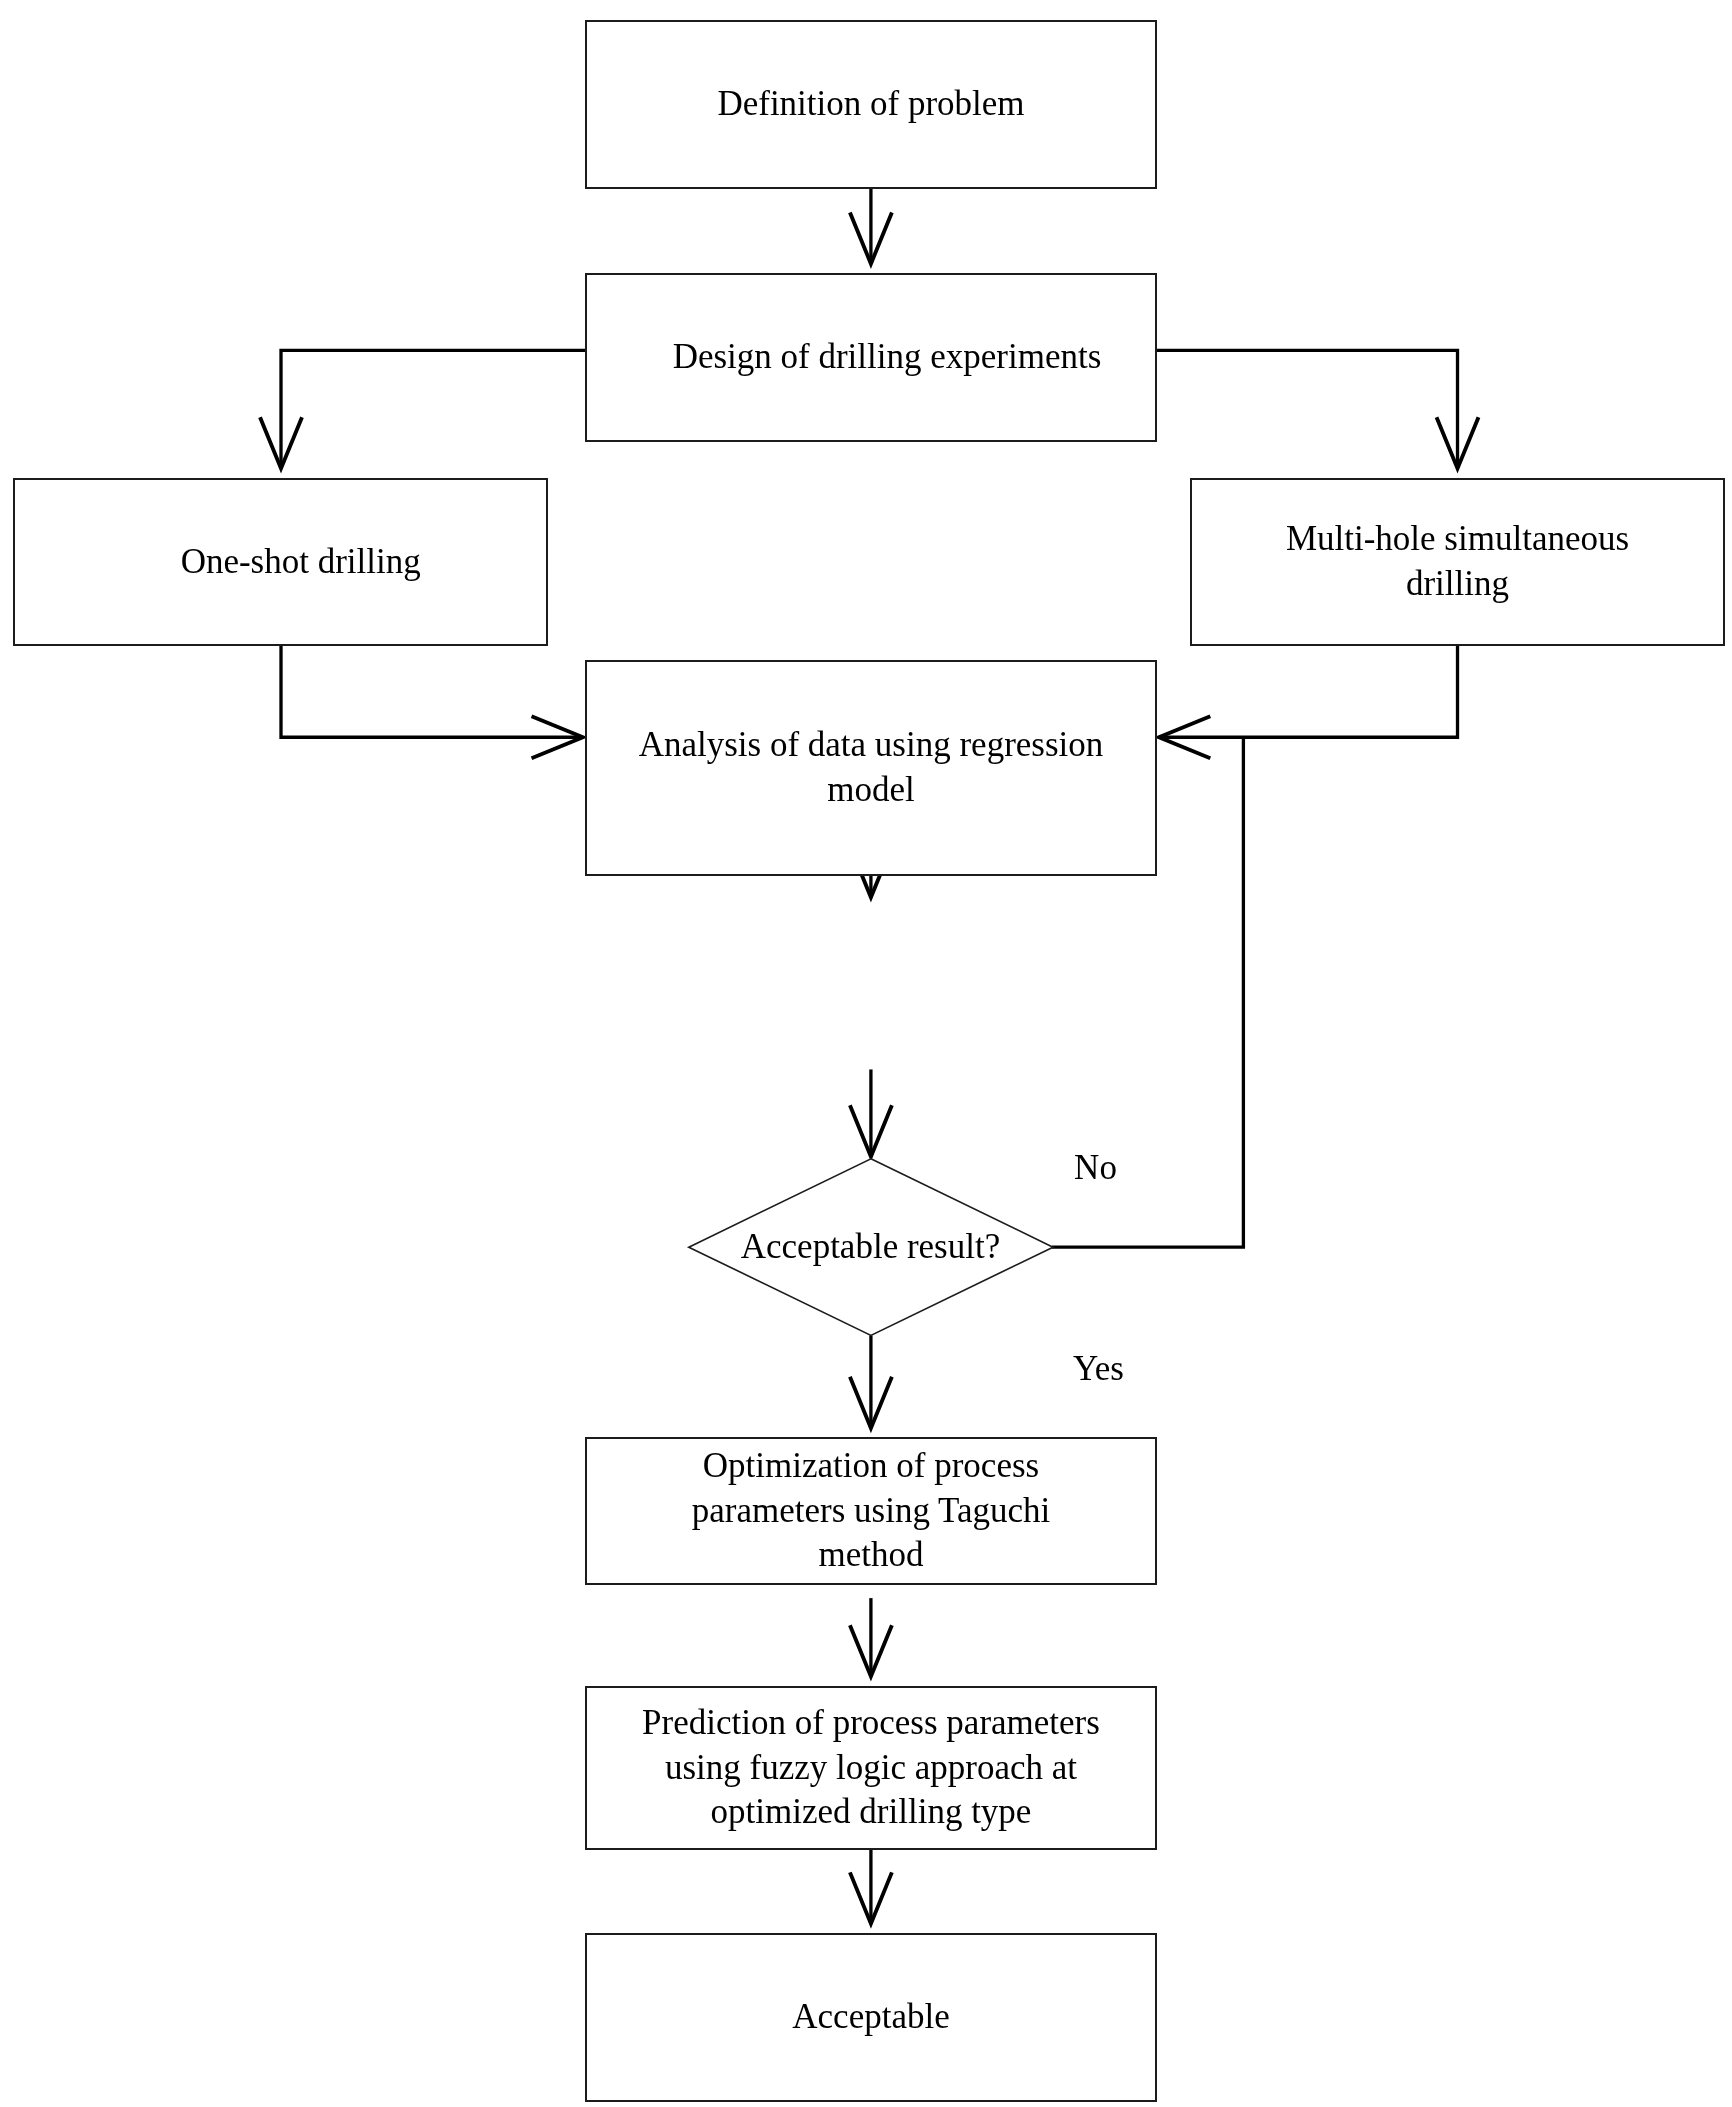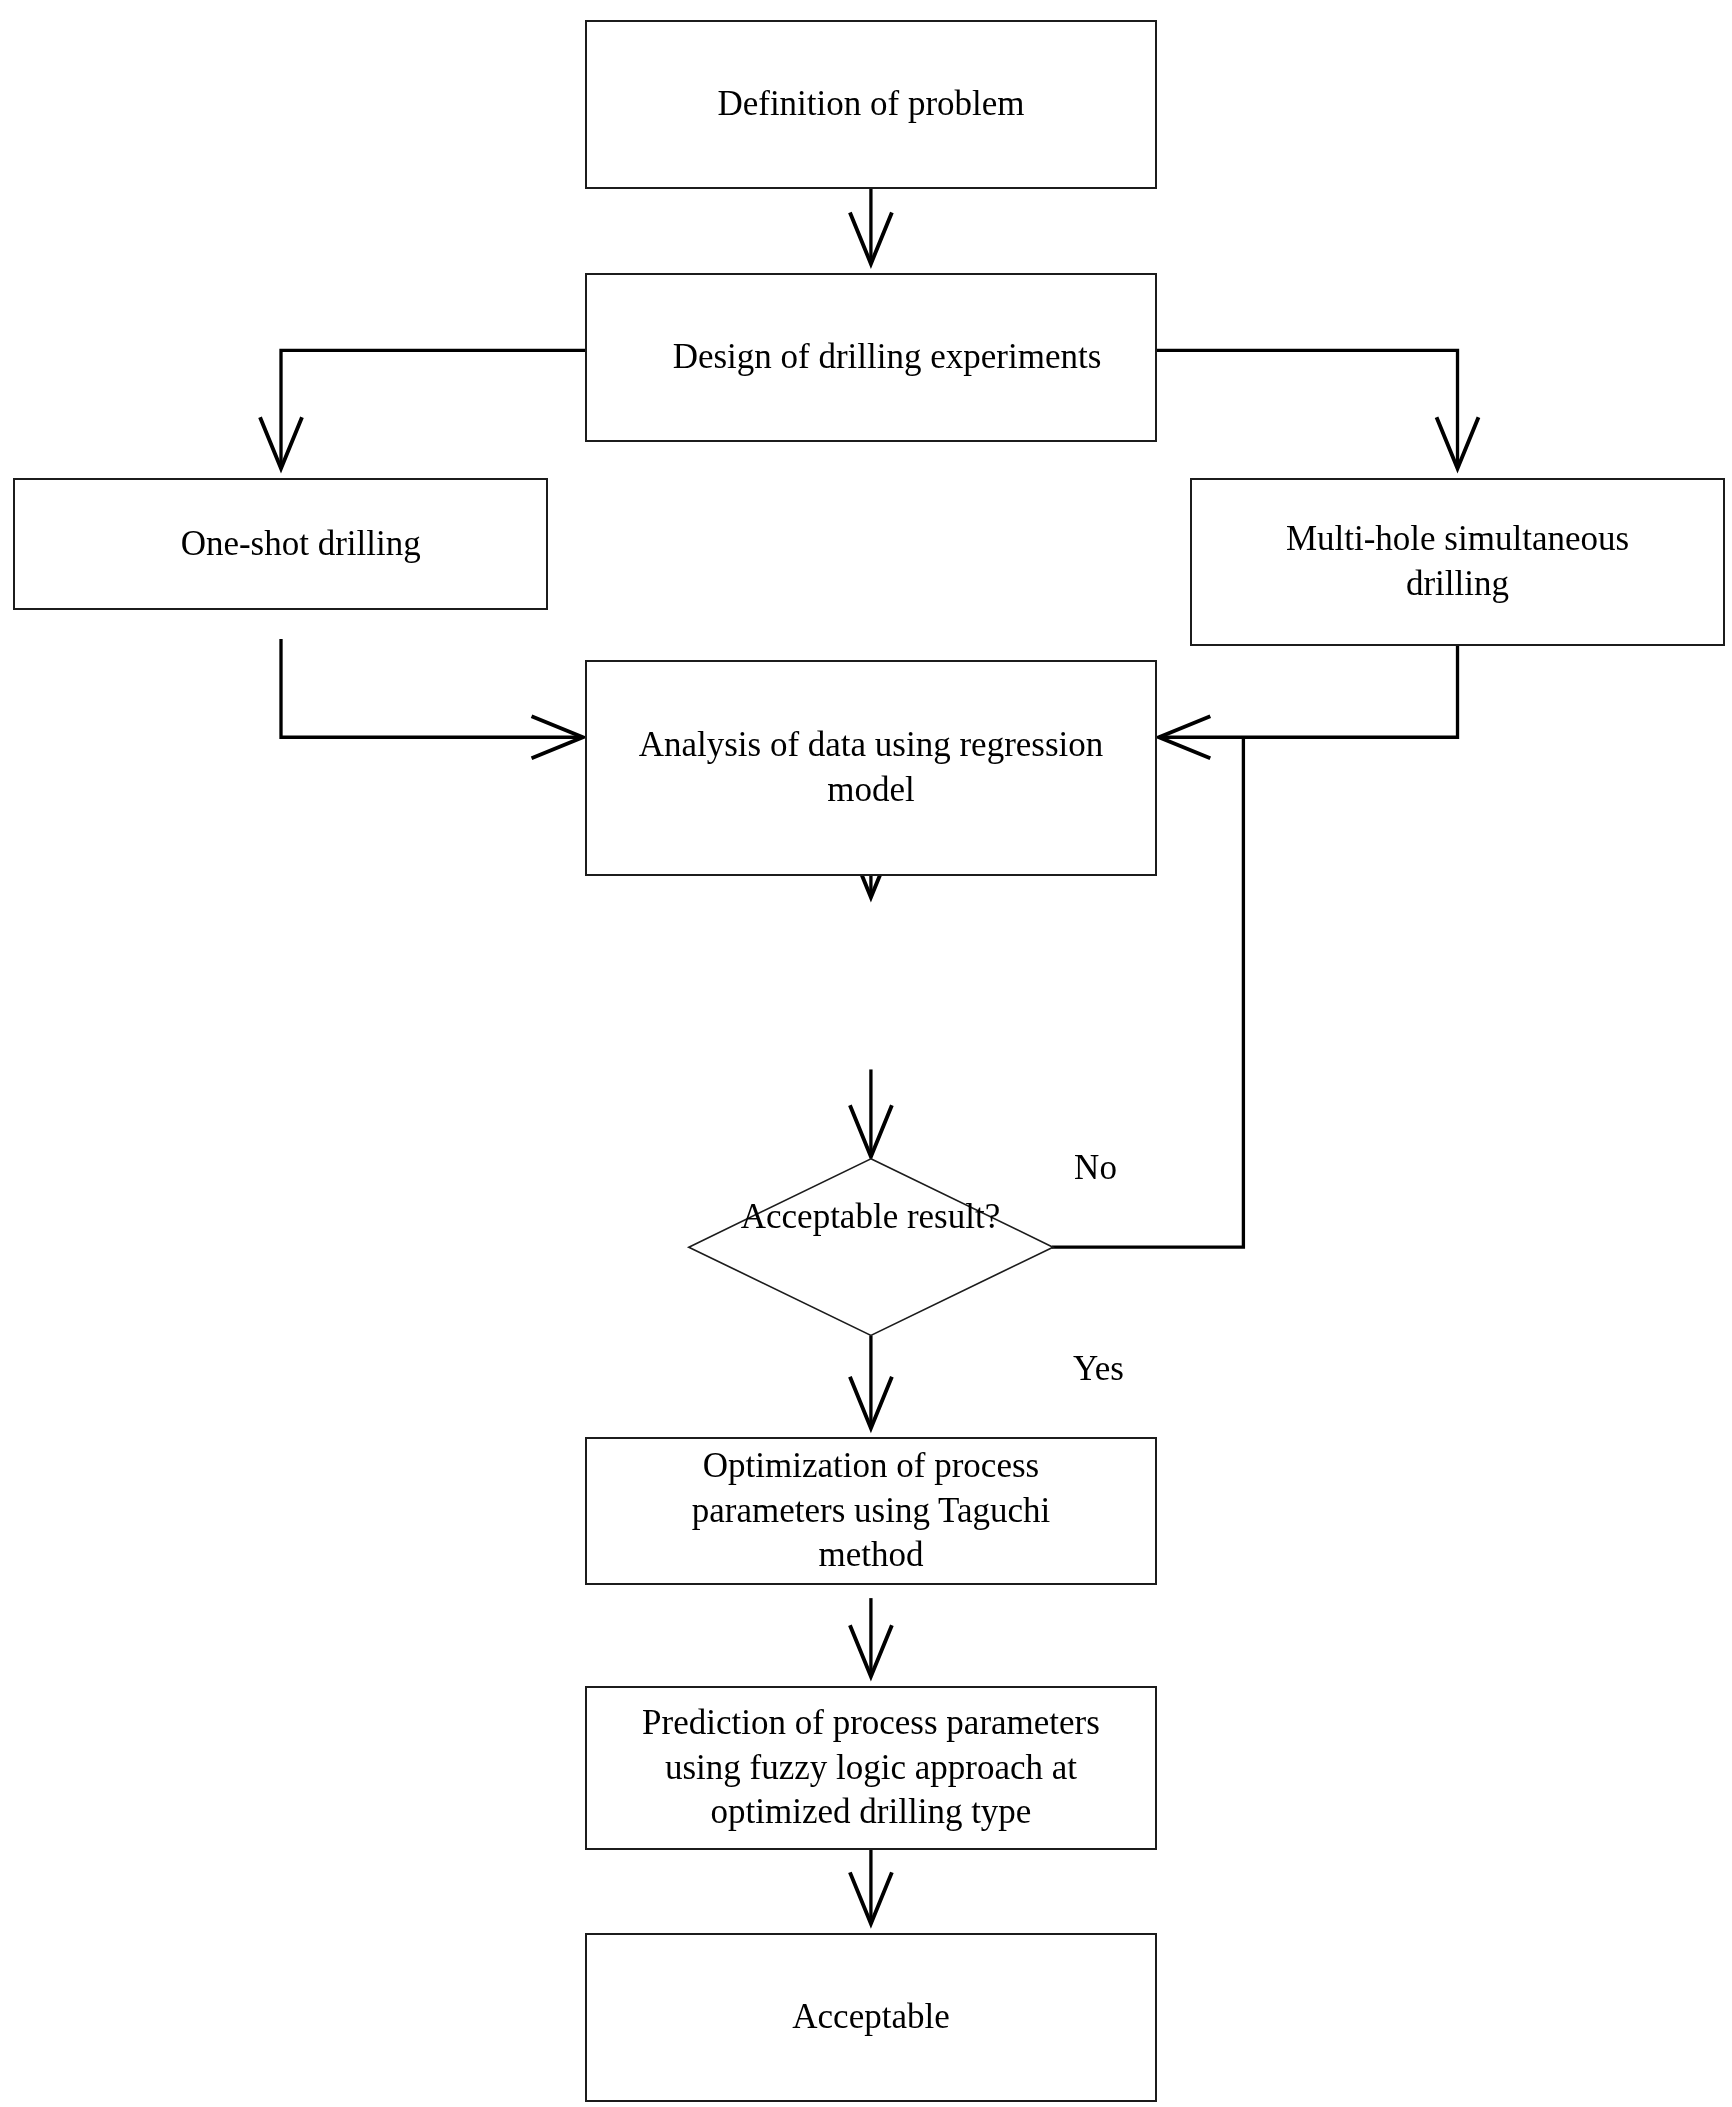--- a/index.html
+++ b/index.html
@@ -26,38 +26,39 @@
     justify-content: center;
     text-align: center;
     font-size: 35px;
     line-height: 1.28;
     margin-top: 7px;
   }
   .box .lbl { display: inline-block; }
 
   #n-definition   { left: 585px; top: 13.2px;   width: 572px; height: 169px; }
   #n-design       { left: 585px; top: 266px;  width: 572px; height: 169px; padding-left: 32px; }
-  #n-one-shot     { left: 13.2px;   top: 471px;  width: 535px;  height: 132px; padding-left: 40px; }
+  #n-one-shot     { left: 13.2px;   top: 471px;  width: 535px;  height: 168px; padding-left: 40px; }
   #n-multi-hole   { left: 1190px; top: 471px;  width: 535px;  height: 168px; }
   #n-regression   { left: 585px; top: 653px; width: 572px; height: 216px; }
   #n-variance     { left: 585px; top: 899px; width: 572px; height: 170px; }
   #n-optimization { left: 585px; top: 1430px; width: 572px; height: 148px; align-items: center; }
   #n-prediction   { left: 585px; top: 1679px; width: 572px; height: 164px; }
   #n-conclusions  { left: 585px; top: 1926px; width: 572px; height: 169px; }
 
   #n-multi-hole .lbl   { max-width: 441px; }
   #n-regression .lbl   { max-width: 552px; }
   #n-optimization .lbl { max-width: 430px; }
   #n-prediction .lbl   { max-width: 530px; }
 
   .diamond-label {
     position: absolute;
     left: 672px; top: 1197px;
     width: 397px; height: 99px;
     display: flex;
+    align-items: center;
     justify-content: center;
     text-align: center;
     font-size: 35px;
   }
   .edge-label {
     position: absolute;
     width: 121px;
     text-align: center;
     font-size: 35px;
     line-height: 1.1;

